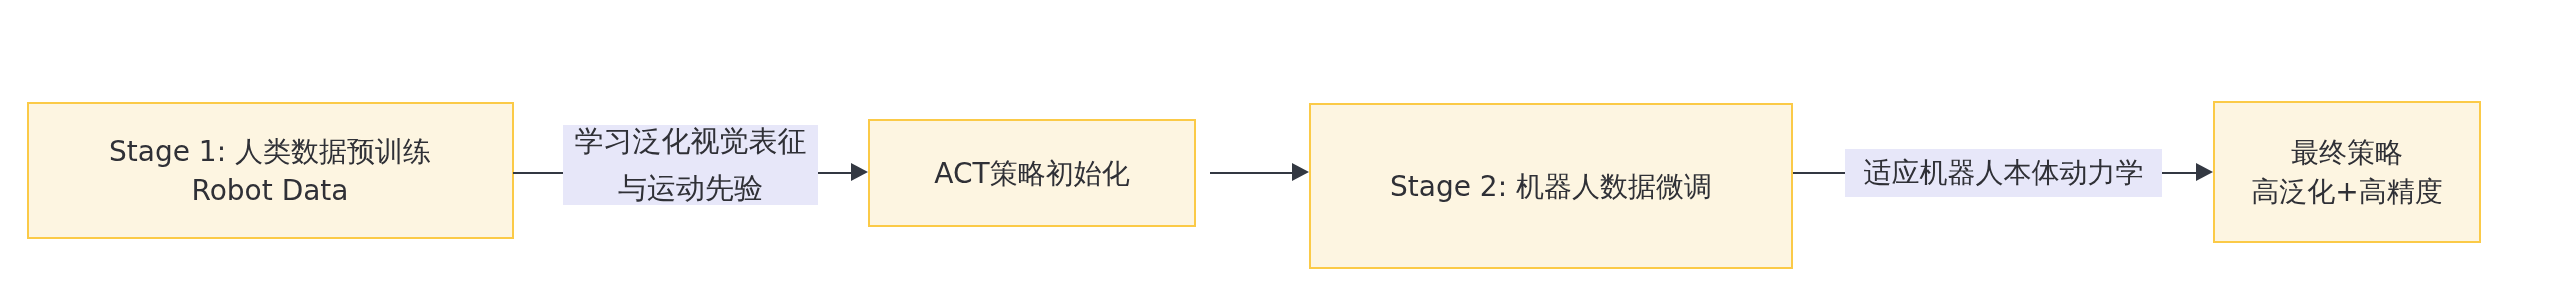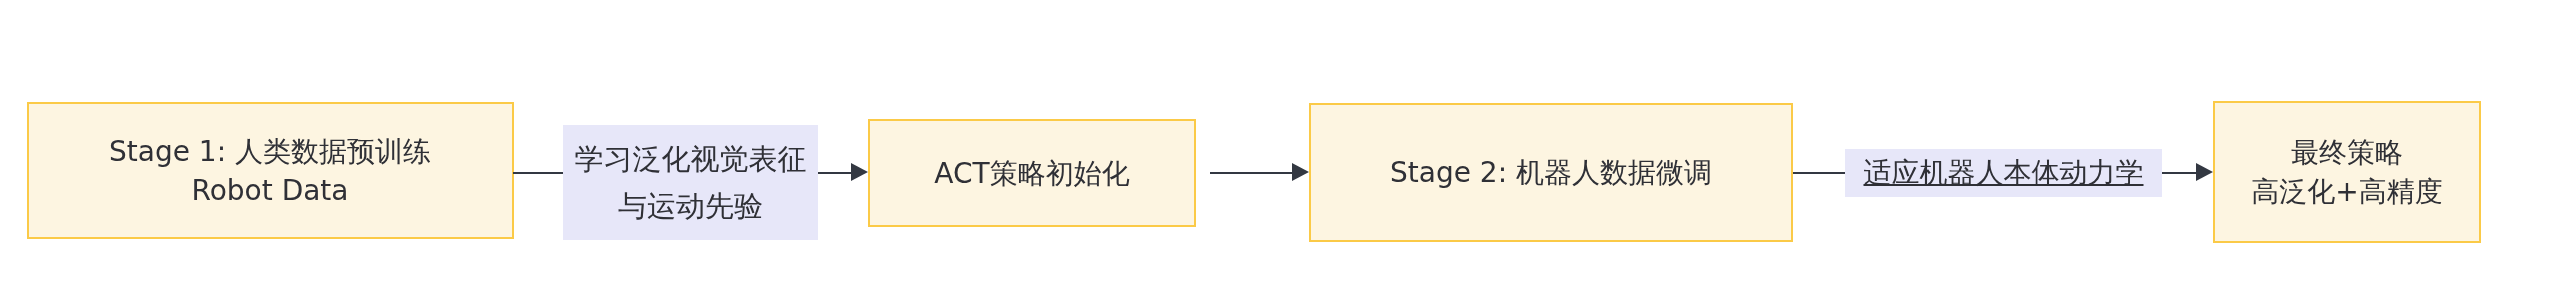--- a/index.html
+++ b/index.html
@@ -34,21 +34,21 @@
     align-items:center;
     justify-content:center;
     text-align:center;
     font-size:28px;
     line-height:39px;
     color:var(--text-color);
   }
   .node span:empty{display:none;}
   #node-stage1{left:26.5px;  top:102px; width:487px; height:137px;}
   #node-act   {left:868px;top:119px; width:328px; height:108px;}
-  #node-stage2{left:1309px;top:103px; width:484px; height:139px;}
+  #node-stage2{left:1309px;top:103px; width:484px; height:166px;}
   #node-final {left:2213px;top:101px; width:268px; height:142px;}
 
   
   .edge-line{
     position:absolute;
     top:172px;
     height:2.4px;
     background:var(--edge-color);
   }
   #line-1{left:513px; width:50px;}
@@ -77,22 +77,22 @@
     background:var(--label-bg);
     display:flex;
     flex-direction:column;
     align-items:center;
     justify-content:center;
     text-align:center;
     font-size:29px;
     color:var(--text-color);
   }
   .edge-label span:empty{display:none;}
-  #edge-label-1{left:563px; top:125px; width:255px; height:115px; line-height:47px;}
-  #edge-label-2{left:1845px;top:149px; width:317px; height:48px;  line-height:48px; font-size:28px;text-decoration:underline;}
+  #edge-label-1{left:563px; top:125px; width:255px; height:80px; line-height:47px;}
+  #edge-label-2{left:1845px;top:149px; width:317px; height:48px;  line-height:48px; font-size:28px;}
 </style>
 </head>
 <body>
 
 <div class="canvas">
 
   <div class="node" id="node-stage1">
     <span>Stage 1: 人类数据预训练</span>
     <span>Robot Data</span>
   </div>

